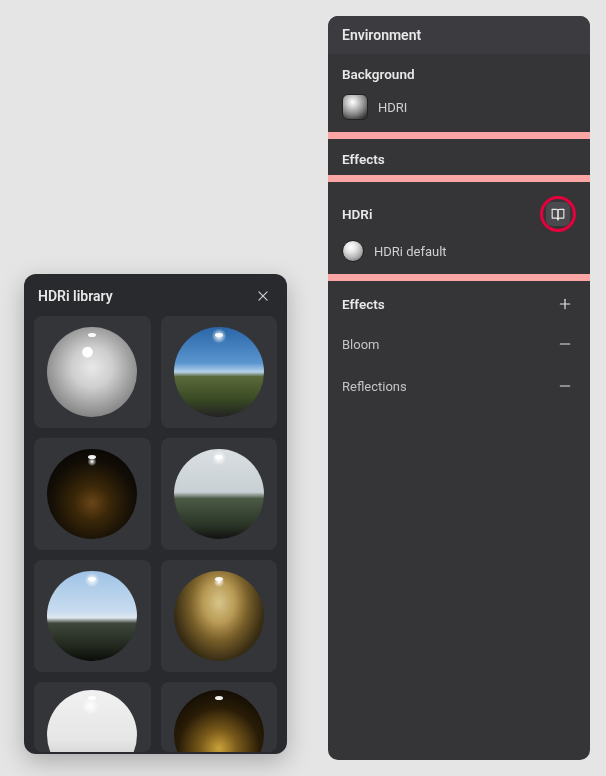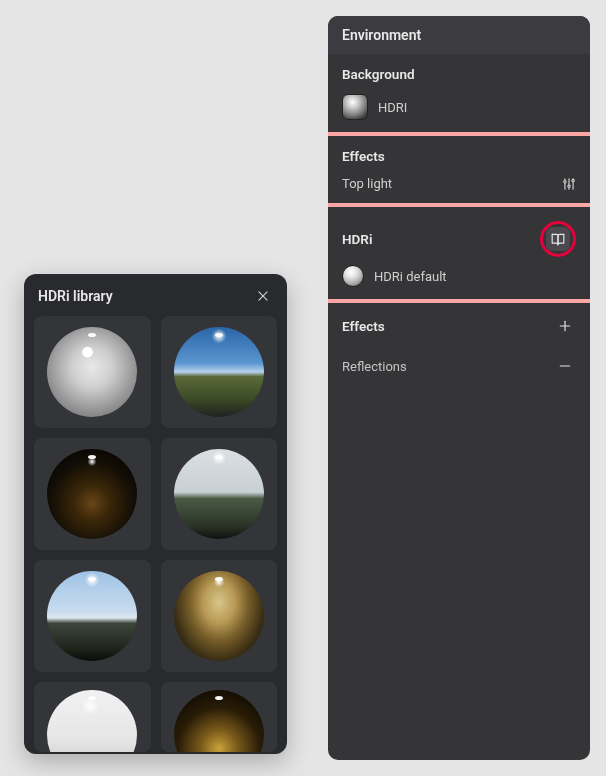--- a/index.html
+++ b/index.html
@@ -30,21 +30,21 @@
 
   .panel-header {
     padding: 11px 14px;
     background: #3c3c40;
     font-weight: 600;
     font-size: 14px;
     color: #e8e8e8;
   }
 
   .section {
-    border-bottom: 4px solid #fca5a5;
+    border-bottom: 7px solid #fca5a5;
   }
   .section:last-child { border-bottom: none; }
 
   .section-title-row {
     display: flex;
     align-items: center;
     justify-content: space-between;
     padding: 12px 14px 8px 14px;
   }
   .section-title {
@@ -295,33 +295,20 @@
         <div class="hdri-swatch"></div>
         <span class="label">HDRI</span>
       </div>
     </div>
   </div>
 
 
   <div class="section">
     <div class="section-title-row">
       <span class="section-title">Effects</span>
-    </div>
-    <div class="item-row tight">
-      <span class="label">Top light</span>
-      <span class="sliders-icon">
-        <svg width="14" height="14" viewBox="0 0 24 24" fill="none" stroke="#cfcfcf" stroke-width="2" stroke-linecap="round">
-          <line x1="5" y1="3" x2="5" y2="21"></line>
-          <line x1="12" y1="3" x2="12" y2="21"></line>
-          <line x1="19" y1="3" x2="19" y2="21"></line>
-          <circle cx="5" cy="8" r="2" fill="#353538"></circle>
-          <circle cx="12" cy="16" r="2" fill="#353538"></circle>
-          <circle cx="19" cy="6" r="2" fill="#353538"></circle>
-        </svg>
-      </span>
     </div>
   </div>
 
   <div class="section">
     <div class="section-title-row" style="padding-top:14px; padding-bottom:4px;">
       <span class="section-title">HDRi</span>
       <div class="library-btn-wrap">
         <div class="library-btn">
           <span>
             <svg width="14" height="14" viewBox="0 0 24 24" fill="none" stroke="#e6e6e6" stroke-width="2" stroke-linecap="round" stroke-linejoin="round">
@@ -348,20 +335,30 @@
       <div class="plus-btn">
         <span>
           <svg width="14" height="14" viewBox="0 0 24 24" fill="none" stroke="#e6e6e6" stroke-width="2" stroke-linecap="round">
             <line x1="12" y1="4" x2="12" y2="20"></line>
             <line x1="4" y1="12" x2="20" y2="12"></line>
           </svg>
         </span>
       </div>
     </div>
 
+    <div class="effects-sub">
+      <span class="label">Bloom</span>
+      <div class="minus-btn">
+        <span>
+          <svg width="14" height="14" viewBox="0 0 24 24" fill="none" stroke="#e6e6e6" stroke-width="2" stroke-linecap="round">
+            <line x1="4" y1="12" x2="20" y2="12"></line>
+          </svg>
+        </span>
+      </div>
+    </div>
 
     <div class="effects-sub">
       <span class="label">Reflections</span>
       <div class="minus-btn">
         <span>
           <svg width="14" height="14" viewBox="0 0 24 24" fill="none" stroke="#e6e6e6" stroke-width="2" stroke-linecap="round">
             <line x1="4" y1="12" x2="20" y2="12"></line>
           </svg>
         </span>
       </div>

